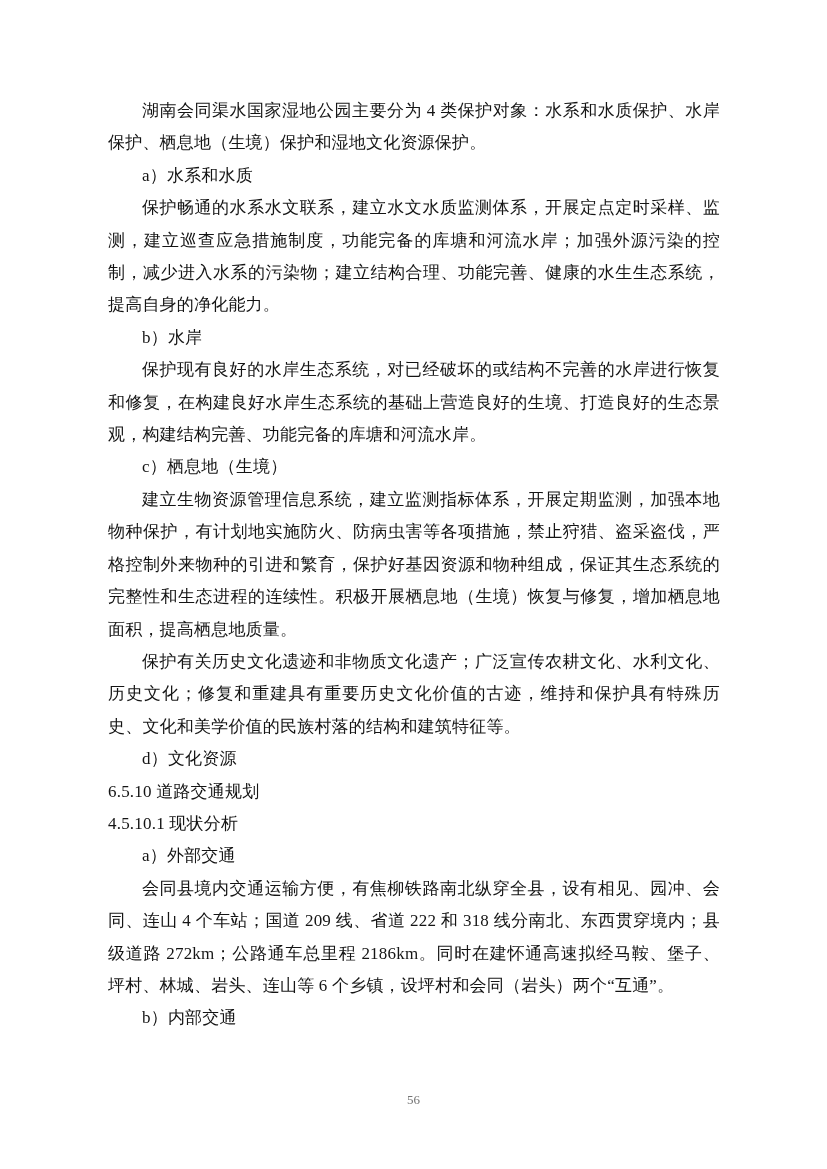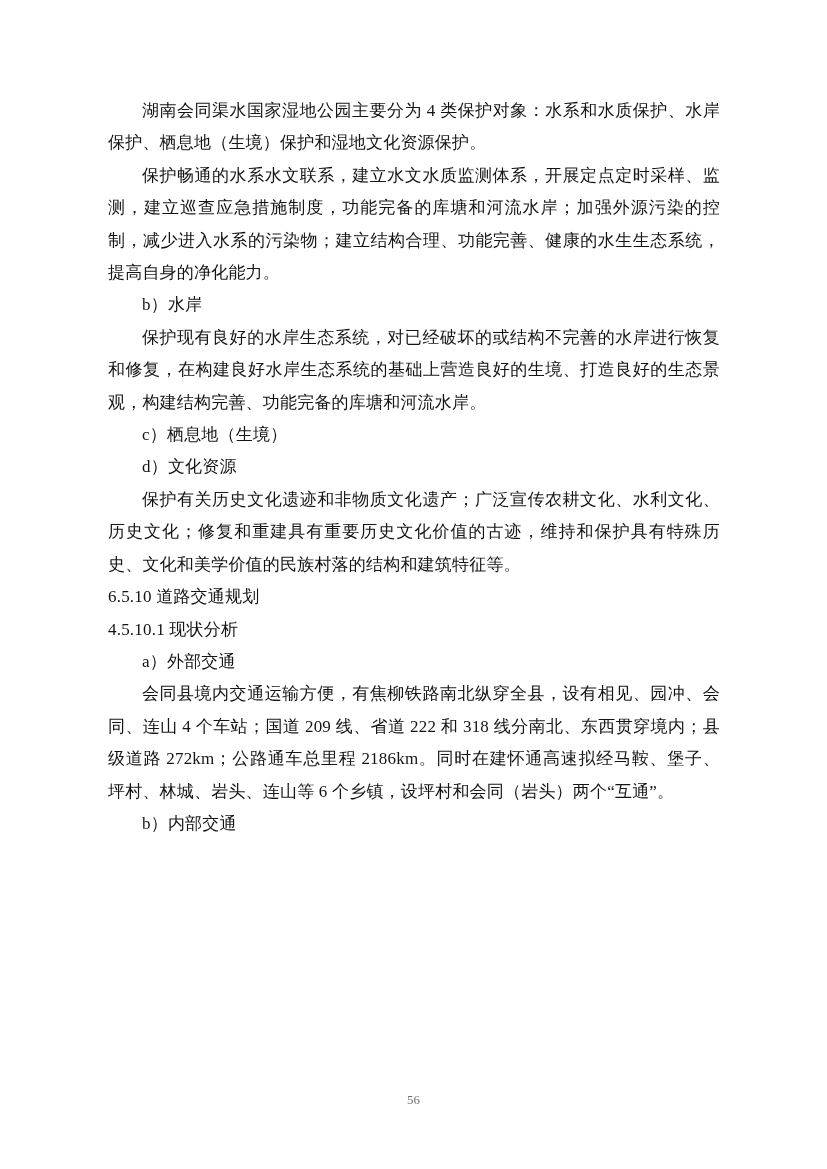--- a/index.html
+++ b/index.html
@@ -49,26 +49,28 @@
     color: #737373;
   }
 </style>
 </head>
 <body>
 
 <div class="page">
   <div class="doc-body">
 
   <p class="para body">湖南会同渠水国家湿地公园主要分为 4 类保护对象：水系和水质保护、水岸保护、栖息地（生境）保护和湿地文化资源保护。</p>
+      <p class="para body">a）水系和水质</p>
       <p class="para body">保护畅通的水系水文联系，建立水文水质监测体系，开展定点定时采样、监测，建立巡查应急措施制度，功能完备的库塘和河流水岸；加强外源污染的控制，减少进入水系的污染物；建立结构合理、功能完善、健康的水生生态系统，提高自身的净化能力。</p>
       <p class="para body">b）水岸</p>
       <p class="para body">保护现有良好的水岸生态系统，对已经破坏的或结构不完善的水岸进行恢复和修复，在构建良好水岸生态系统的基础上营造良好的生境、打造良好的生态景观，构建结构完善、功能完备的库塘和河流水岸。</p>
       <p class="para body">c）栖息地（生境）</p>
+      <p class="para body">建立生物资源管理信息系统，建立监测指标体系，开展定期监测，加强本地物种保护，有计划地实施防火、防病虫害等各项措施，禁止狩猎、盗采盗伐，严格控制外来物种的引进和繁育，保护好基因资源和物种组成，保证其生态系统的完整性和生态进程的连续性。积极开展栖息地（生境）恢复与修复，增加栖息地面积，提高栖息地质量。</p>
+      <p class="para body">保护有关历史文化遗迹和非物质文化遗产；广泛宣传农耕文化、水利文化、历史文化；修复和重建具有重要历史文化价值的古迹，维持和保护具有特殊历史、文化和美学价值的民族村落的结构和建筑特征等。</p>
       <p class="para body">d）文化资源</p>
-      <p class="para body">保护有关历史文化遗迹和非物质文化遗产；广泛宣传农耕文化、水利文化、历史文化；修复和重建具有重要历史文化价值的古迹，维持和保护具有特殊历史、文化和美学价值的民族村落的结构和建筑特征等。</p>
       <p class="para heading">6.5.10 道路交通规划</p>
       <p class="para heading">4.5.10.1 现状分析</p>
       <p class="para body">a）外部交通</p>
       <p class="para body">会同县境内交通运输方便，有焦柳铁路南北纵穿全县，设有相见、园冲、会同、连山 4 个车站；国道 209 线、省道 222 和 318 线分南北、东西贯穿境内；县级道路 272km；公路通车总里程 2186km。同时在建怀通高速拟经马鞍、堡子、坪村、林城、岩头、连山等 6 个乡镇，设坪村和会同（岩头）两个“互通”。</p>
       <p class="para body">b）内部交通</p>
     </div>
   <div class="page-footer">
     <span>56</span>
   </div>
 </div>

